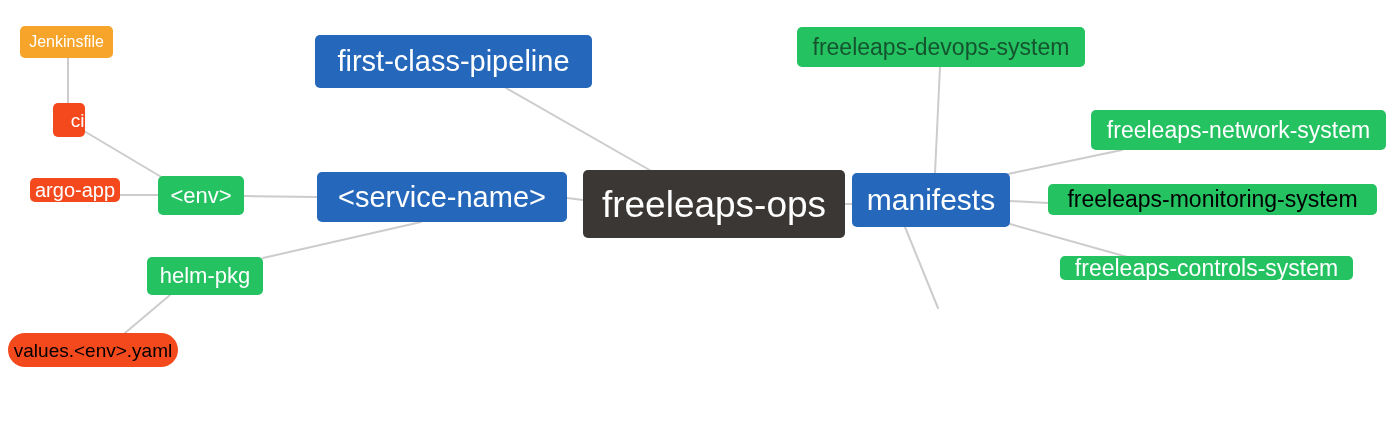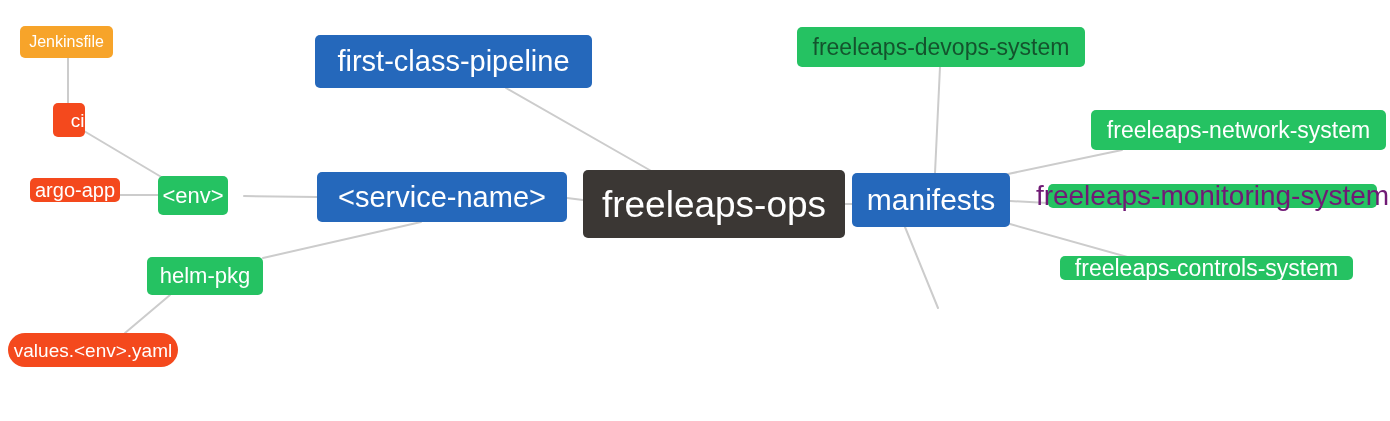--- a/index.html
+++ b/index.html
@@ -55,24 +55,24 @@
       <line x1="935" y1="173" x2="940" y2="67" stroke="#cccccc" stroke-width="2" stroke-linecap="round"></line>
       <line x1="1008" y1="174" x2="1122" y2="150" stroke="#cccccc" stroke-width="2" stroke-linecap="round"></line>
       <line x1="1010" y1="201" x2="1048" y2="203" stroke="#cccccc" stroke-width="2" stroke-linecap="round"></line>
       <line x1="1010" y1="224" x2="1131" y2="258" stroke="#cccccc" stroke-width="2" stroke-linecap="round"></line>
       <line x1="905" y1="227" x2="938" y2="308" stroke="#cccccc" stroke-width="2" stroke-linecap="round"></line>
     </svg>
 
 <div class="node" style="left: 20px; top: 26px; width: 93px; height: 32px; background: rgb(247, 164, 42); color: rgb(255, 255, 255); font-size: 16px;">Jenkinsfile</div>
     <div class="node" style="left: 53px; top: 103px; width: 32px; height: 34px; background: rgb(244, 73, 29); color: rgb(255, 255, 255); font-size: 19px; padding-left: 23px;">ci</div>
     <div class="node" style="left: 30px; top: 178px; width: 90px; height: 24px; background: rgb(244, 73, 29); color: rgb(255, 255, 255); font-size: 20px;">argo-app</div>
-    <div class="node" style="left: 158px; top: 176px; width: 70px; height: 39px; background: rgb(37, 194, 98); color: rgb(255, 255, 255); font-size: 22px;">&lt;env&gt;</div>
+    <div class="node" style="left: 158px; top: 176px; width: 86px; height: 39px; background: rgb(37, 194, 98); color: rgb(255, 255, 255); font-size: 22px;">&lt;env&gt;</div>
     <div class="node" style="left: 147px; top: 257px; width: 116px; height: 38px; background: rgb(37, 194, 98); color: rgb(255, 255, 255); font-size: 22px;">helm-pkg</div>
-    <div class="node" style="left: 8px; top: 333px; width: 170px; height: 34px; background: rgb(244, 73, 29); color: #ffffff; font-size: 19px; border-radius: 17px;">values.&lt;env&gt;.yaml</div>
+    <div class="node" style="left: 8px; top: 333px; width: 170px; height: 34px; background: rgb(244, 73, 29); color: #000000; font-size: 19px; border-radius: 17px;">values.&lt;env&gt;.yaml</div>
     <div class="node" style="left: 317px; top: 172px; width: 250px; height: 50px; background: rgb(37, 104, 187); color: rgb(255, 255, 255); font-size: 29px;">&lt;service-name&gt;</div>
     <div class="node" style="left: 315px; top: 35px; width: 277px; height: 53px; background: rgb(37, 104, 187); color: rgb(255, 255, 255); font-size: 29px;">first-class-pipeline</div>
     <div class="node" style="left: 583px; top: 170px; width: 262px; height: 68px; background: rgb(59, 55, 52); color: rgb(255, 255, 255); font-size: 37px;">freeleaps-ops</div>
     <div class="node" style="left: 852px; top: 173px; width: 158px; height: 54px; background: rgb(37, 104, 187); color: rgb(255, 255, 255); font-size: 30px;">manifests</div>
     <div class="node" style="left: 797px; top: 27px; width: 288px; height: 40px; background: rgb(37, 194, 98); color: #14532d; font-size: 23px;">freeleaps-devops-system</div>
     <div class="node" style="left: 1055px; top: 110px; width: 295px; height: 40px; background: rgb(37, 194, 98); color: rgb(255, 255, 255); font-size: 23px; margin-left: 36px;">freeleaps-network-system</div>
-    <div class="node" style="left: 1048px; top: 184px; width: 329px; height: 24px; background: rgb(37, 194, 98); color: #701a75; font-size: 28px;">freeleaps-monitoring-system</div>
+    <div class="node" style="left: 1048px; top: 184px; width: 329px; height: 31px; background: rgb(37, 194, 98); color: #000000; font-size: 23px;">freeleaps-monitoring-system</div>
     <div class="node" style="left: 1060px; top: 256px; width: 293px; height: 24px; background: rgb(37, 194, 98); color: rgb(255, 255, 255); font-size: 23px;">freeleaps-controls-system</div>
   </div>
 
 </body></html>

